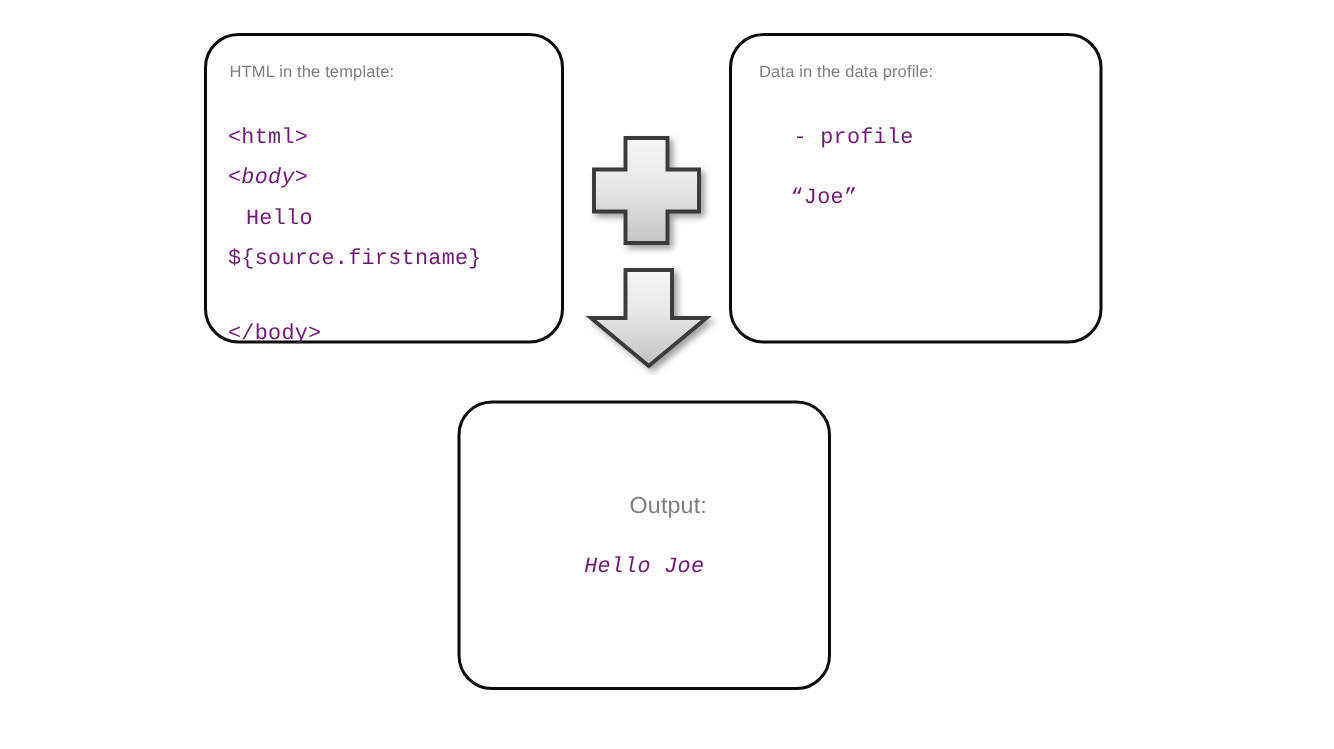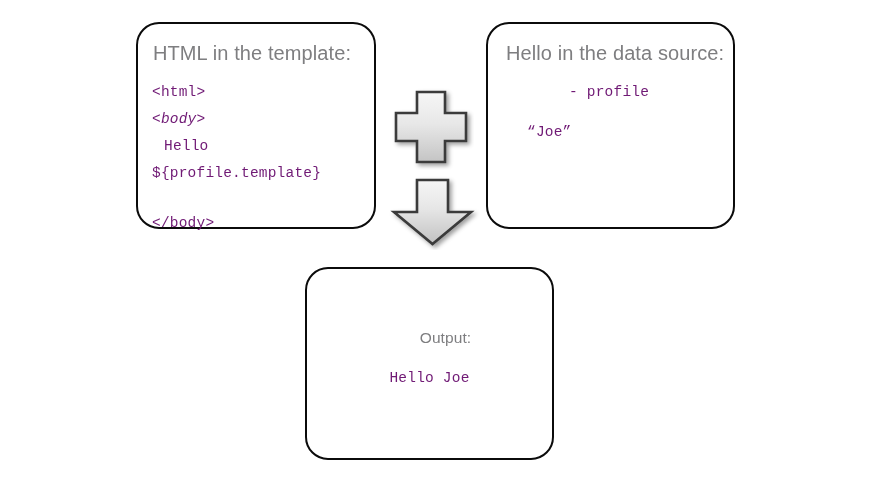--- a/index.html
+++ b/index.html
@@ -25,47 +25,47 @@
     border-radius: 23px;
   }
   #box-template { left: 136px; top: 22px;  width: 240px; height: 207px; }
   #box-data     { left: 486px; top: 22px;  width: 249px; height: 207px; }
   #box-output   { left: 305px; top: 267px; width: 249px; height: 193px; }
 
   
   .title {
     position: absolute;
     font-family: "Liberation Sans", sans-serif;
-    font-size: 20px;
+    font-size: 11px;
     color: #7e7e80;
     white-space: pre;
     letter-spacing: 0.1px;
     text-align: center;
   }
   .code {
     position: absolute;
     font-family: "Liberation Mono", "DejaVu Sans Mono", monospace;
     font-size: 14.5px;
     color: #701a75;
     white-space: pre;
     letter-spacing: 0.2px;
   }
-  .code.italic { }
+  .code.italic { font-style: italic; }
 
   
   #t-title  { left: 153px; top: 42px; }
   #t-l0     { left: 152px; top: 84px; }
   #t-l1     { left: 152px; top: 111px; font-style: italic; }
   #t-l2     { left: 164px; top: 138px; }
   #t-l3     { left: 152px; top: 165px; }
   #t-l4     { left: 152px; top: 192px; margin-top: 23px; }
 
   
   #d-title  { left: 506px; top: 42px; }
-  #d-l0     { left: 529px; top: 84px; margin-left: 40px; }
+  #d-l0     { left: 529px; top: 84px; }
   #d-l1     { left: 547px; top: 112px; }
   #d-l2     { left: 527px; top: 124px; }
 
   
   #o-title  {
     left: 305px; top: 329px; width: 281px;
     text-align: center; font-size: 15.5px;
   }
   #o-value  {
     left: 305px; top: 370px; width: 249px;
@@ -83,25 +83,25 @@
 </head>
 <body>
 
 <div id="canvas">
 
   <div class="box" id="box-template"></div>
   <div class="title" id="t-title">HTML in the template:</div>
   <div class="code" id="t-l0">&lt;html&gt;</div>
   <div class="code" id="t-l1">&lt;body&gt;</div>
   <div class="code" id="t-l2">Hello</div>
-  <div class="code" id="t-l3">${profile.template}</div>
+  <div class="code" id="t-l3">${source.firstname}</div>
   <div class="code" id="t-l4">&lt;/body&gt;</div>
 
   <div class="box" id="box-data"></div>
-  <div class="title" id="d-title">Hello in the data source:</div>
+  <div class="title" id="d-title">Data in the data profile:</div>
   <div class="code" id="d-l0">- profile</div>
   <div class="code" id="d-l2">“Joe”</div>
 
   <svg class="shape" id="plus-shape" viewBox="0 0 82 82">
     <defs>
       <linearGradient id="gradPlus" x1="0" y1="0" x2="0" y2="1">
         <stop offset="0%" stop-color="#f6f6f6"></stop>
         <stop offset="45%" stop-color="#e8e8e8"></stop>
         <stop offset="100%" stop-color="#c4c4c4"></stop>
       </linearGradient>

